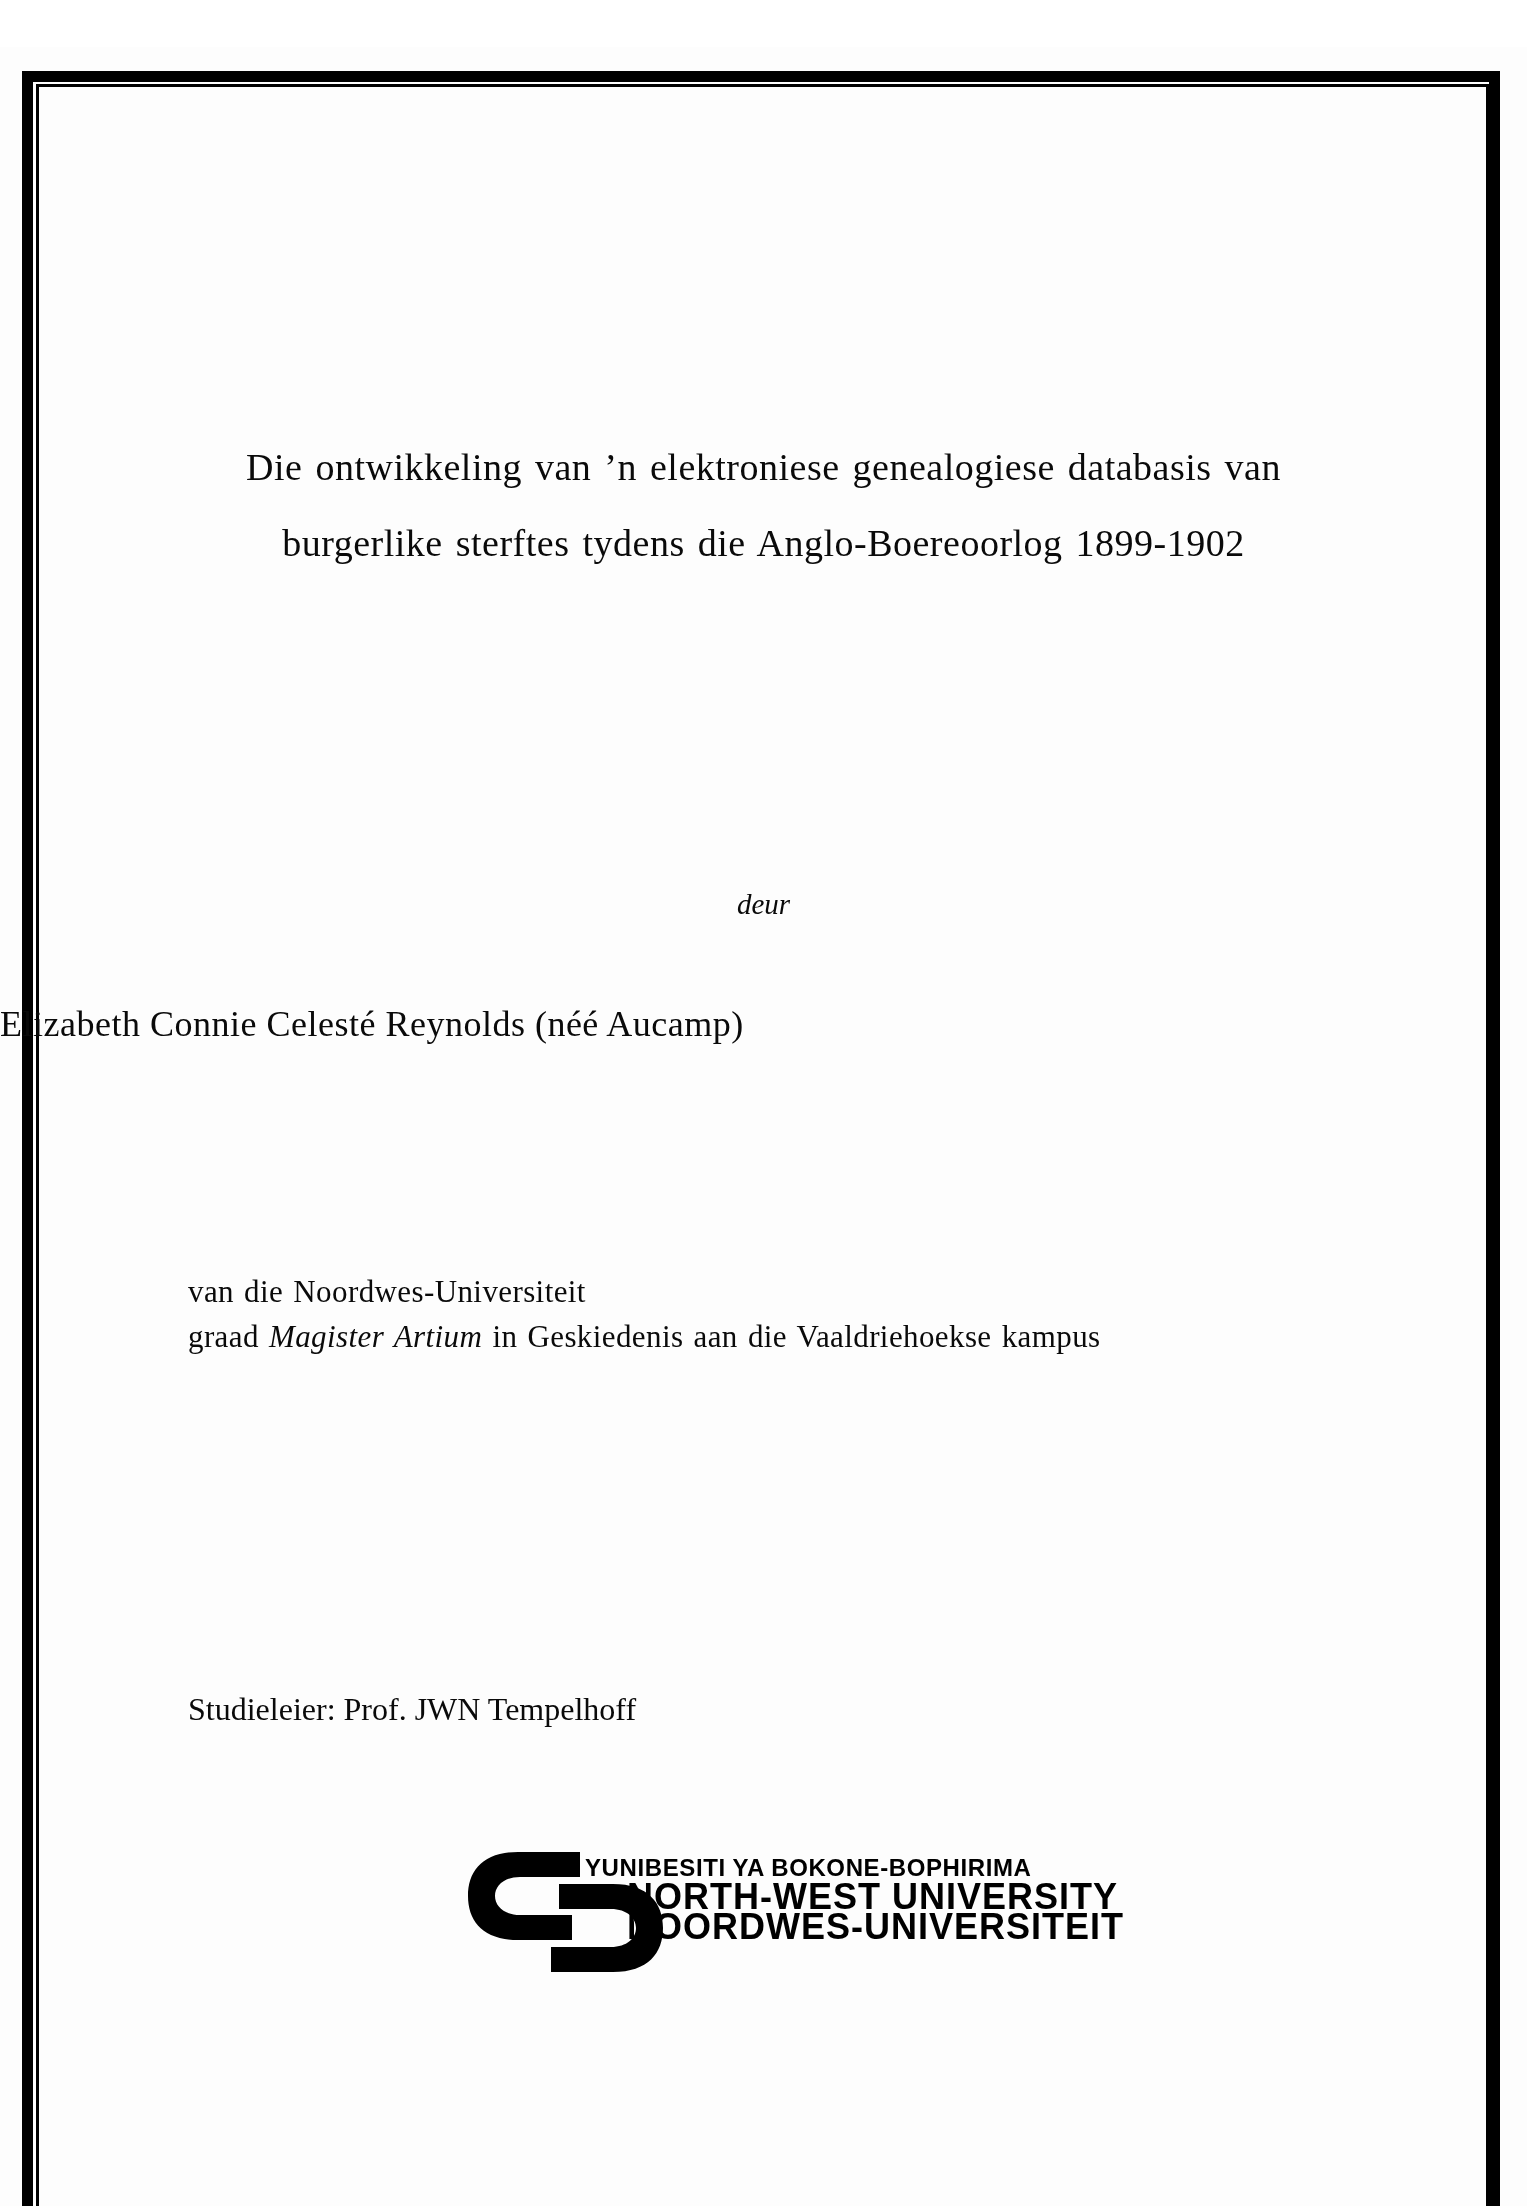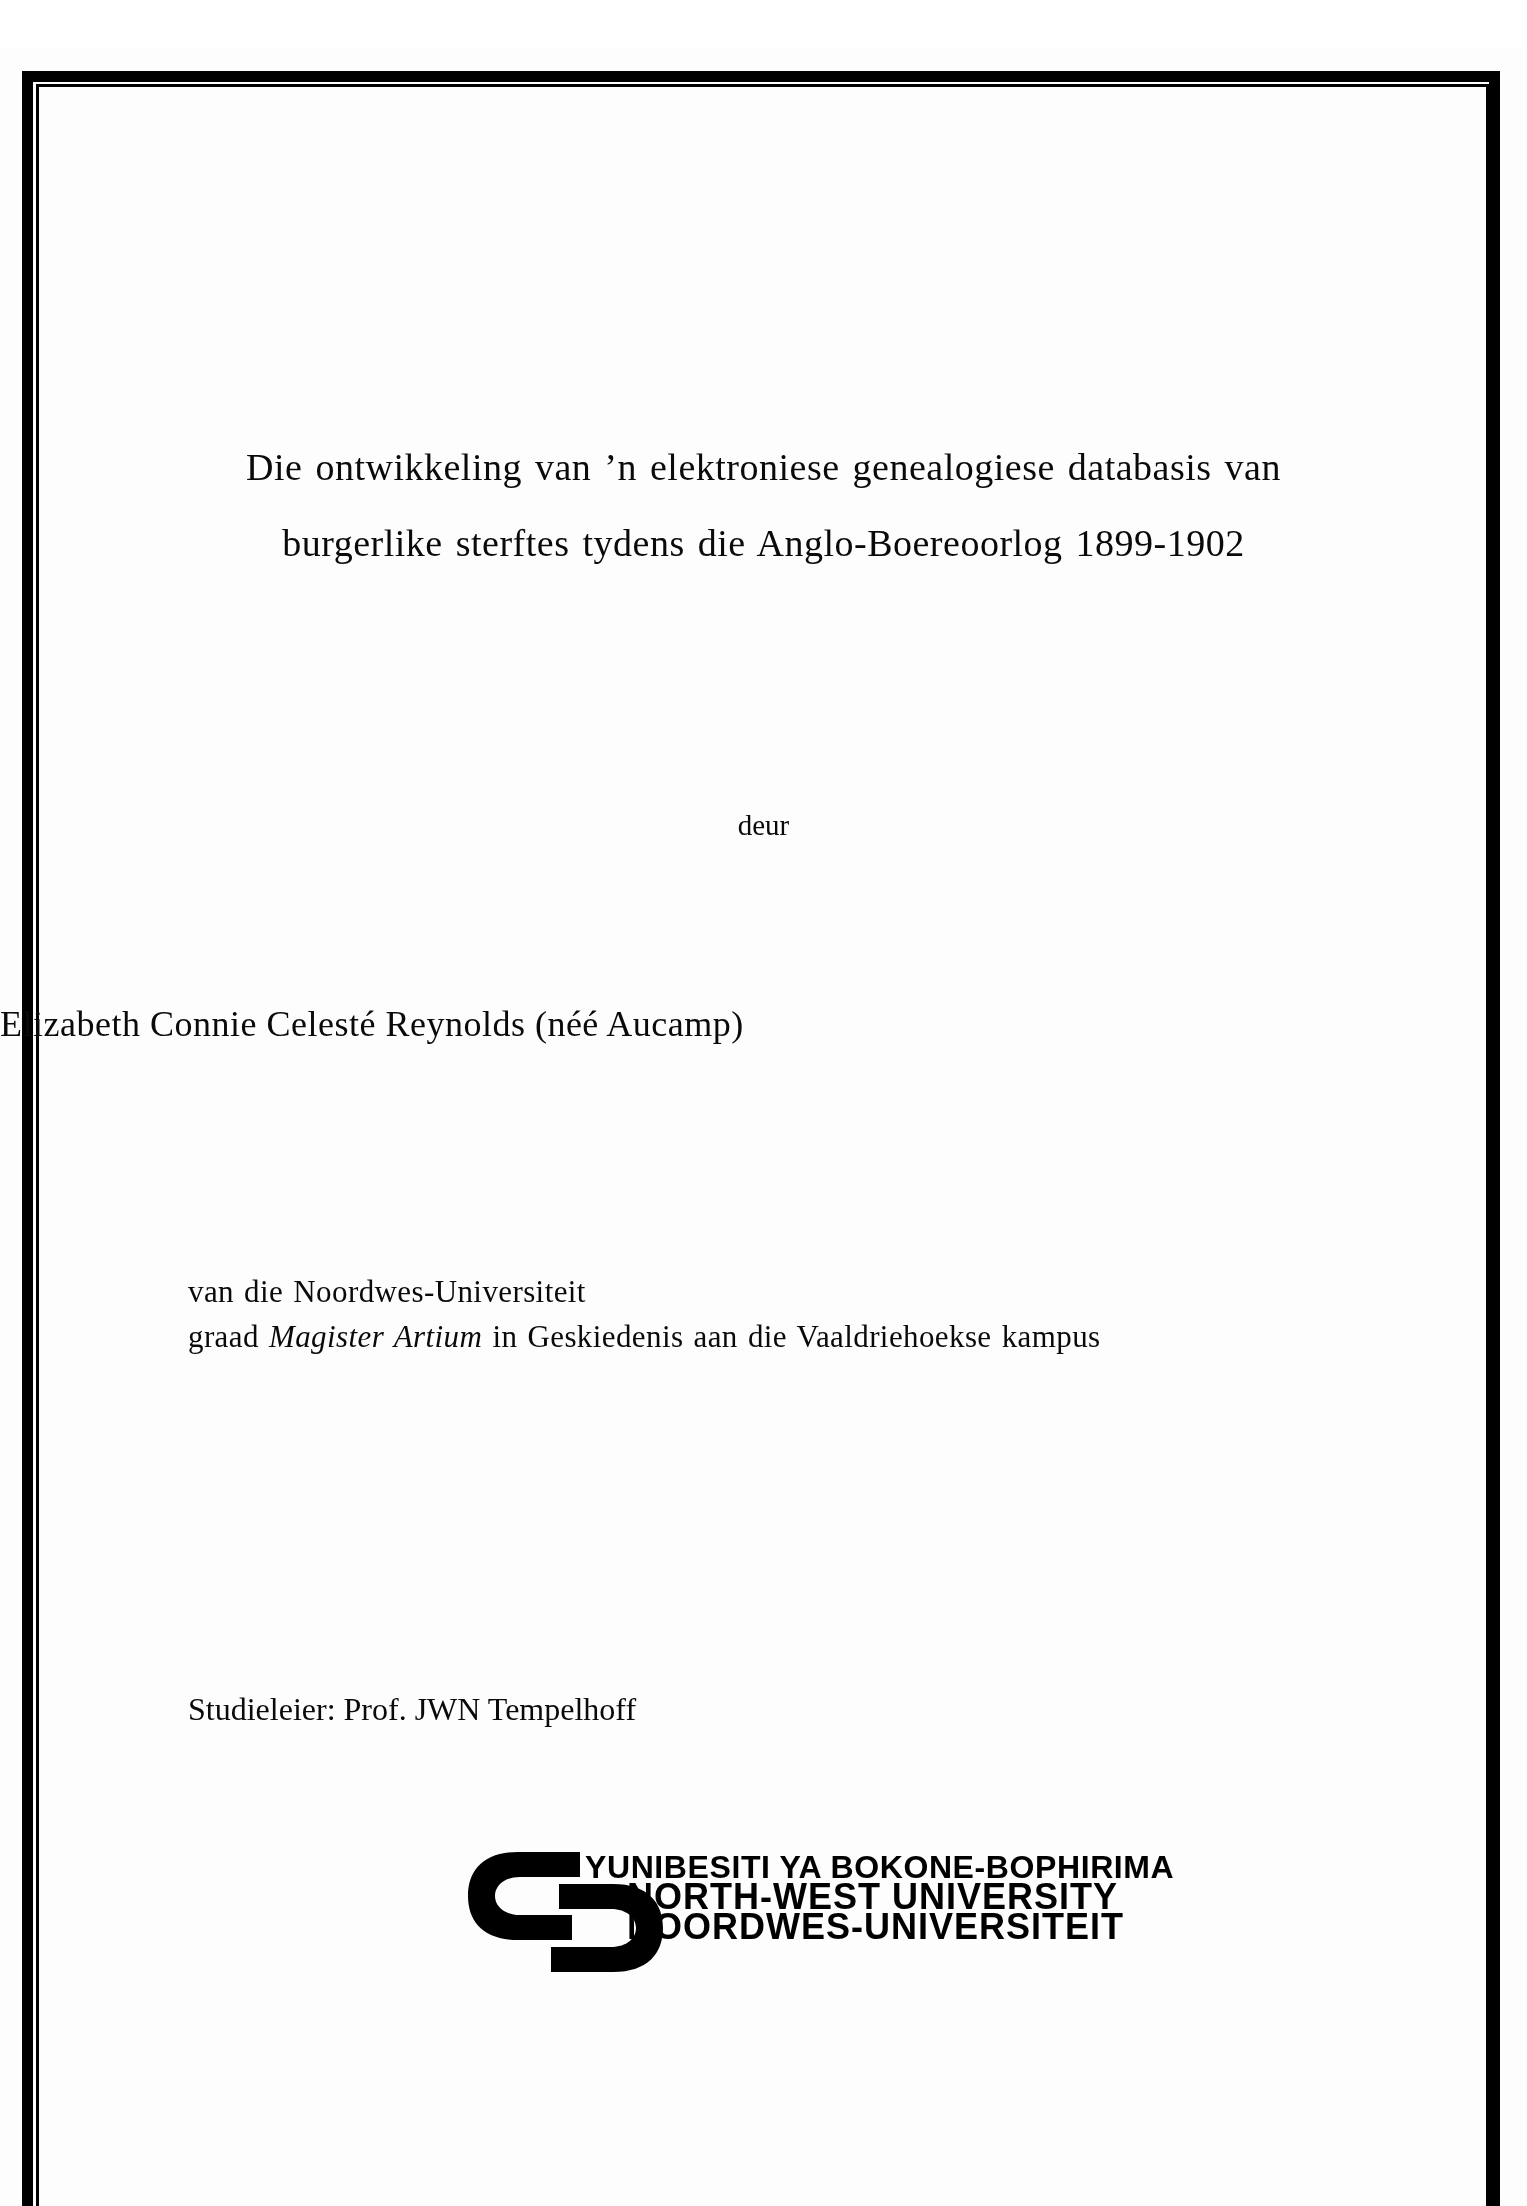--- a/index.html
+++ b/index.html
@@ -45,24 +45,25 @@
     line-height: 76px;
     text-align: center;
     letter-spacing: 0.5px;
     word-spacing: 3px;
   }
   .title-line { display: block; }
   .byline {
     position: absolute;
     left: 0;
     width: 1527px;
-    top: 760px;
+    top: 839px;
     text-align: center;
     font-size: 29px;
     line-height: 36px;
+    font-style: italic;
   }
   .author {
     position: absolute;
     left: 0;
     width: 1527px;
     top: 954px;
     font-size: 36px;
     line-height: 46px;
     letter-spacing: 0.5px;
   }
@@ -103,21 +104,21 @@
   .logo-text {
     position: absolute;
     left: 117px;
     top: 1px;
     font-family: "Liberation Sans", sans-serif;
     font-weight: 700;
     color: #000;
     white-space: nowrap;
   }
   .logo-line1 {
-    font-size: 32px;
+    font-size: 24px;
     line-height: 29px;
     letter-spacing: 0.6px;
   }
   .logo-line2, .logo-line3 {
     font-size: 36px;
     line-height: 30px;
     letter-spacing: 1px;
     margin-left: 42px;
   }
 </style>

